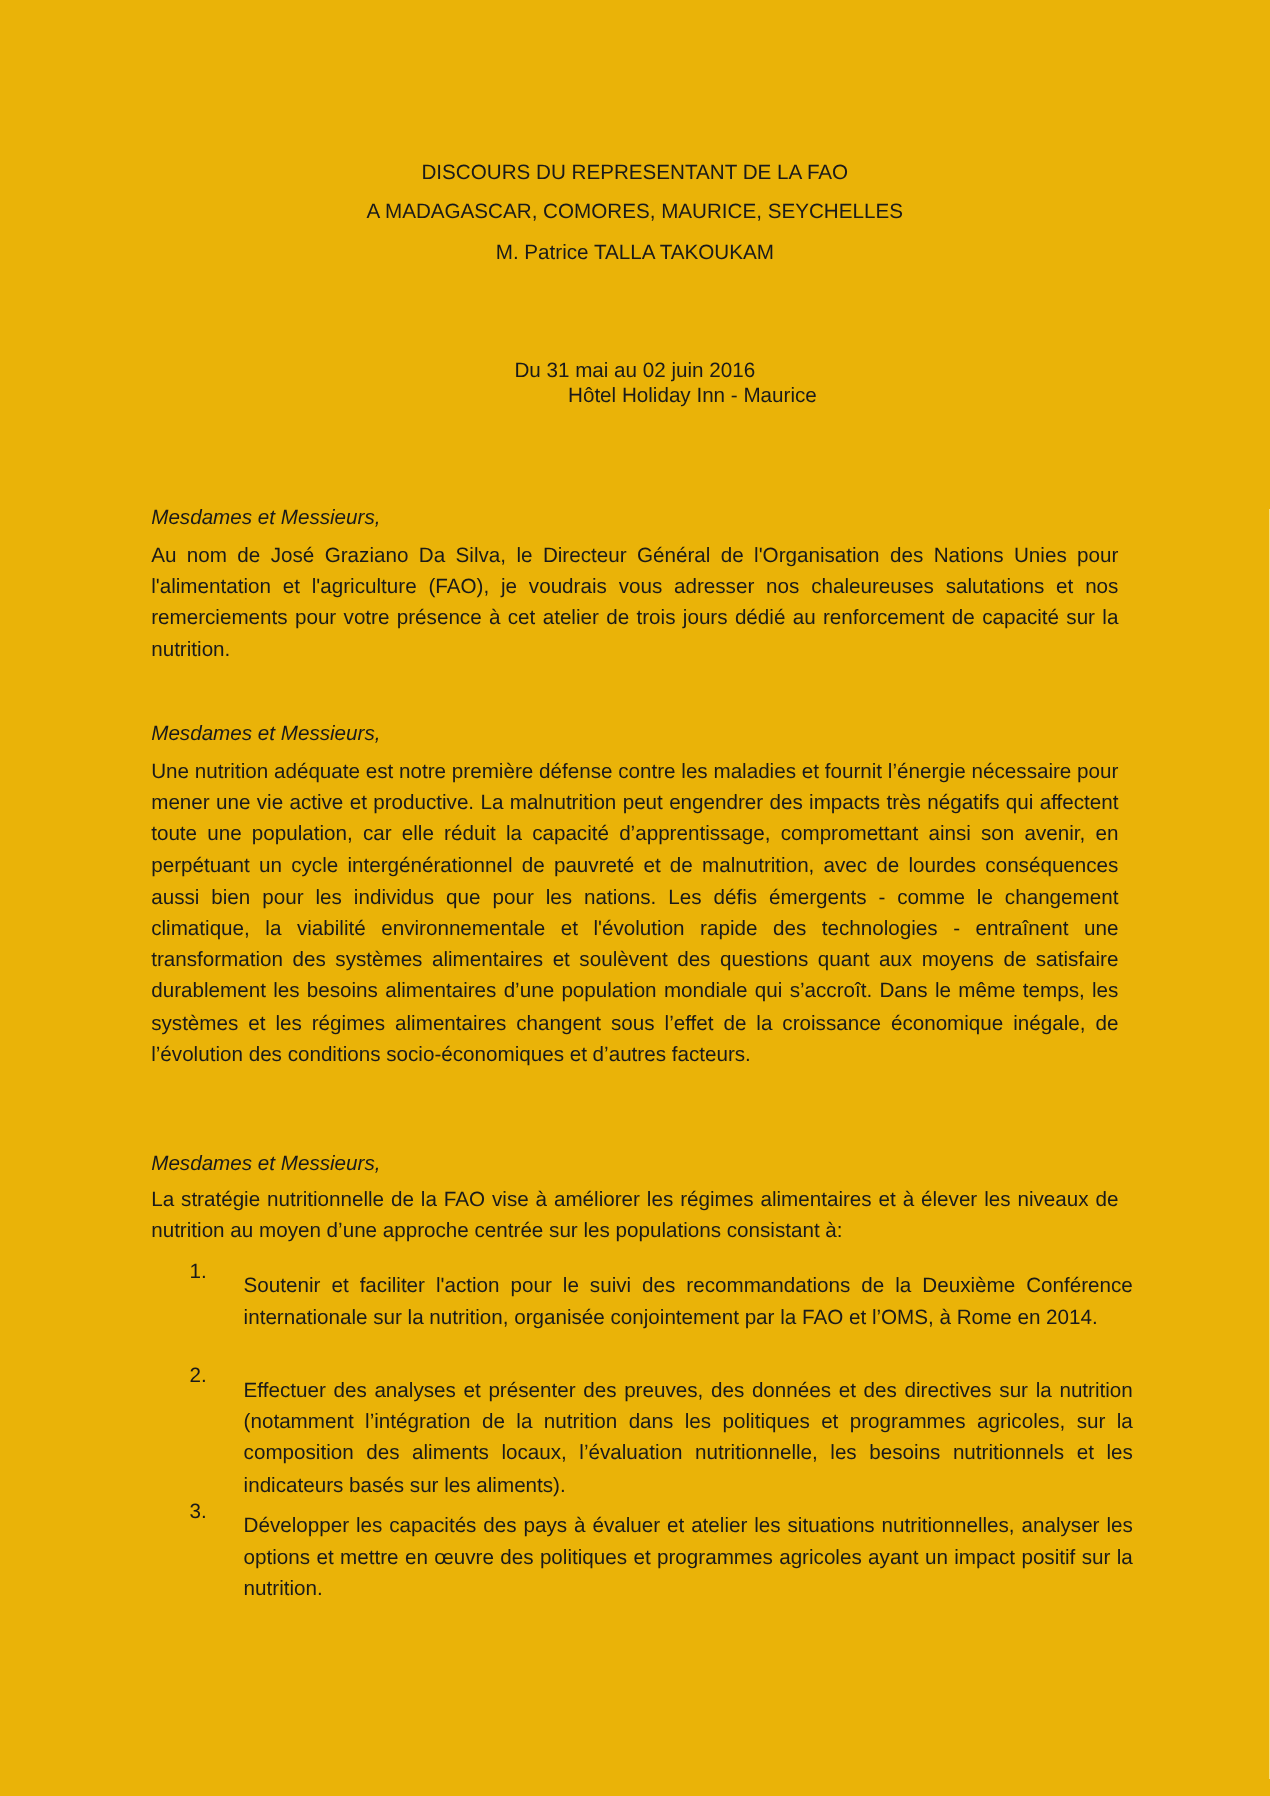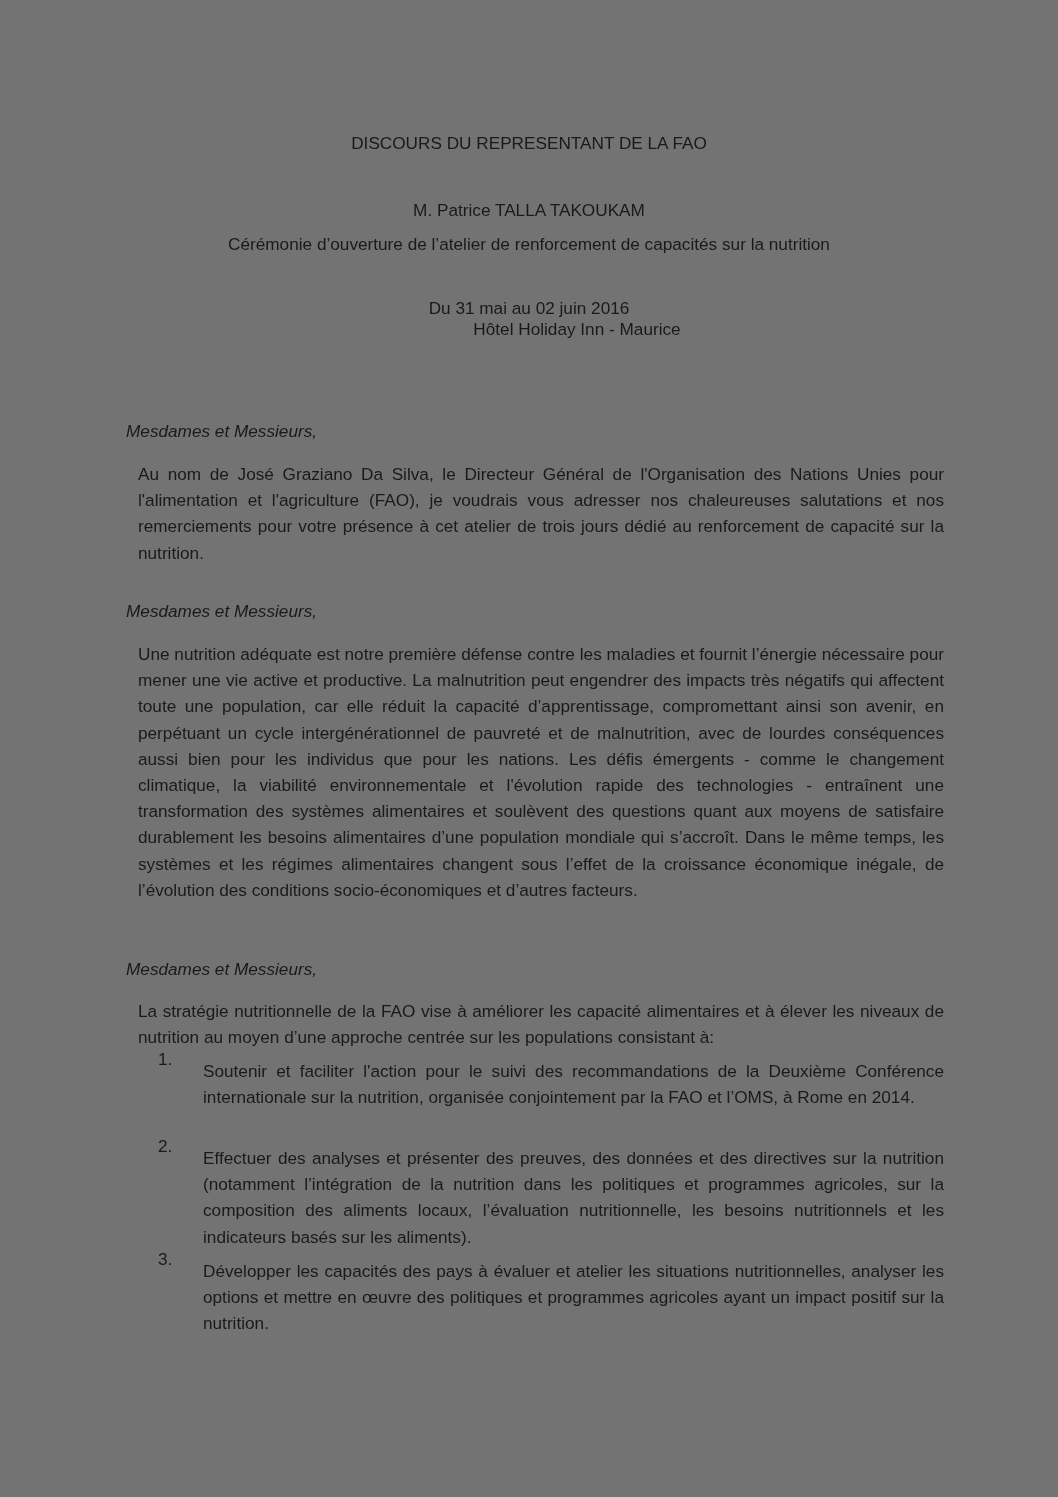--- a/index.html
+++ b/index.html
@@ -14,21 +14,21 @@
       overflow: hidden;
       font-family: "Liberation Sans", sans-serif;
       color: #1a1a1a;
       font-size: 17.2px;
     }
     .page {
       position: absolute;
       left: 0; top: 0;
       width: 1058px;
       height: 1497px;
-      background: #737373;
+      background: #eab308;
     }
     .hline {
       position: absolute;
       left: 0;
       width: 1058px;
       text-align: center;
       white-space: nowrap;
       line-height: 22px;
     }
     .salute {
@@ -37,21 +37,21 @@
       line-height: 22px;
       white-space: nowrap;
       font-style: italic;
     }
     .para {
       position: absolute;
       left: 126px;
       width: 806px;
       text-align: justify;
       line-height: 26.2px;
-      margin: 12px;
+      margin: 0;
     }
     .list {
       position: absolute;
       left: 126px;
       width: 806px;
       margin: 0;
       padding: 0;
       list-style: none;
     }
     .list-item {
@@ -72,33 +72,33 @@
       line-height: 26.2px;
       margin: 12px;
     }
   </style>
 </head>
 <body>
 
 <div class="page">
 
   <div class="hline" style="top:132px;">DISCOURS DU REPRESENTANT DE LA FAO</div>
+  <div class="hline" style="top:165px;">A MADAGASCAR, COMORES, MAURICE, SEYCHELLES</div>
   <div class="hline" style="top:199px;">M. Patrice TALLA TAKOUKAM</div>
-  <div class="hline" style="top:233px;">Cérémonie d’ouverture de l’atelier de renforcement de capacités sur la nutrition</div>
   <div class="hline" style="top:297px;">Du 31 mai au 02 juin 2016</div>
   <div class="hline" style="top:318px;margin-left:48px;">Hôtel Holiday Inn - Maurice</div>
 
   <div class="salute" style="top:420px;">Mesdames et Messieurs,</div>
   <p class="para" style="top:449px;">Au nom de José Graziano Da Silva, le Directeur Général de l'Organisation des Nations Unies pour l'alimentation et l'agriculture (FAO), je voudrais vous adresser nos chaleureuses salutations et nos remerciements pour votre présence à cet atelier de trois jours dédié au renforcement de capacité sur la nutrition.</p>
 
   <div class="salute" style="top:600px;">Mesdames et Messieurs,</div>
   <p class="para" style="top:629px;">Une nutrition adéquate est notre première défense contre les maladies et fournit l’énergie nécessaire pour mener une vie active et productive. La malnutrition peut engendrer des impacts très négatifs qui affectent toute une population, car elle réduit la capacité d’apprentissage, compromettant ainsi son avenir, en perpétuant un cycle intergénérationnel de pauvreté et de malnutrition, avec de lourdes conséquences aussi bien pour les individus que pour les nations. Les défis émergents - comme le changement climatique, la viabilité environnementale et l'évolution rapide des technologies - entraînent une transformation des systèmes alimentaires et soulèvent des questions quant aux moyens de satisfaire durablement les besoins alimentaires d’une population mondiale qui s’accroît. Dans le même temps, les systèmes et les régimes alimentaires changent sous l’effet de la croissance économique inégale, de l’évolution des conditions socio-économiques et d’autres facteurs.</p>
 
   <div class="salute" style="top:958px;">Mesdames et Messieurs,</div>
-  <p class="para" style="top:986px;">La stratégie nutritionnelle de la FAO vise à améliorer les capacité alimentaires et à élever les niveaux de nutrition au moyen d’une approche centrée sur les populations consistant à:</p>
+  <p class="para" style="top:986px;">La stratégie nutritionnelle de la FAO vise à améliorer les régimes alimentaires et à élever les niveaux de nutrition au moyen d’une approche centrée sur les populations consistant à:</p>
 
   <ol class="list">
     <li class="list-item" style="top:1046px;">
       <span class="list-num">1.</span>
       <p class="list-text">Soutenir et faciliter l'action pour le suivi des recommandations de la Deuxième Conférence internationale sur la nutrition, organisée conjointement par la FAO et l’OMS, à Rome en 2014.</p>
     </li>
     <li class="list-item" style="top:1133px;">
       <span class="list-num">2.</span>
       <p class="list-text">Effectuer des analyses et présenter des preuves, des données et des directives sur la nutrition (notamment l’intégration de la nutrition dans les politiques et programmes agricoles, sur la composition des aliments locaux, l’évaluation nutritionnelle, les besoins nutritionnels et les indicateurs basés sur les aliments).</p>
     </li>

